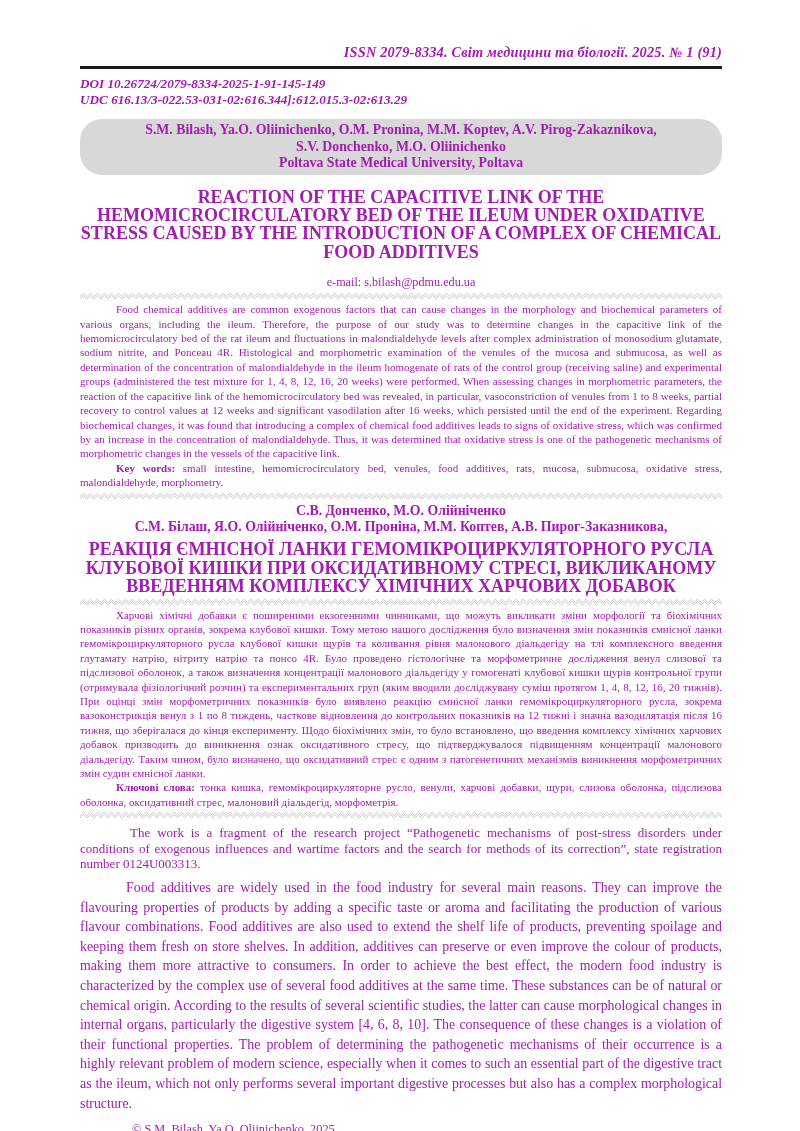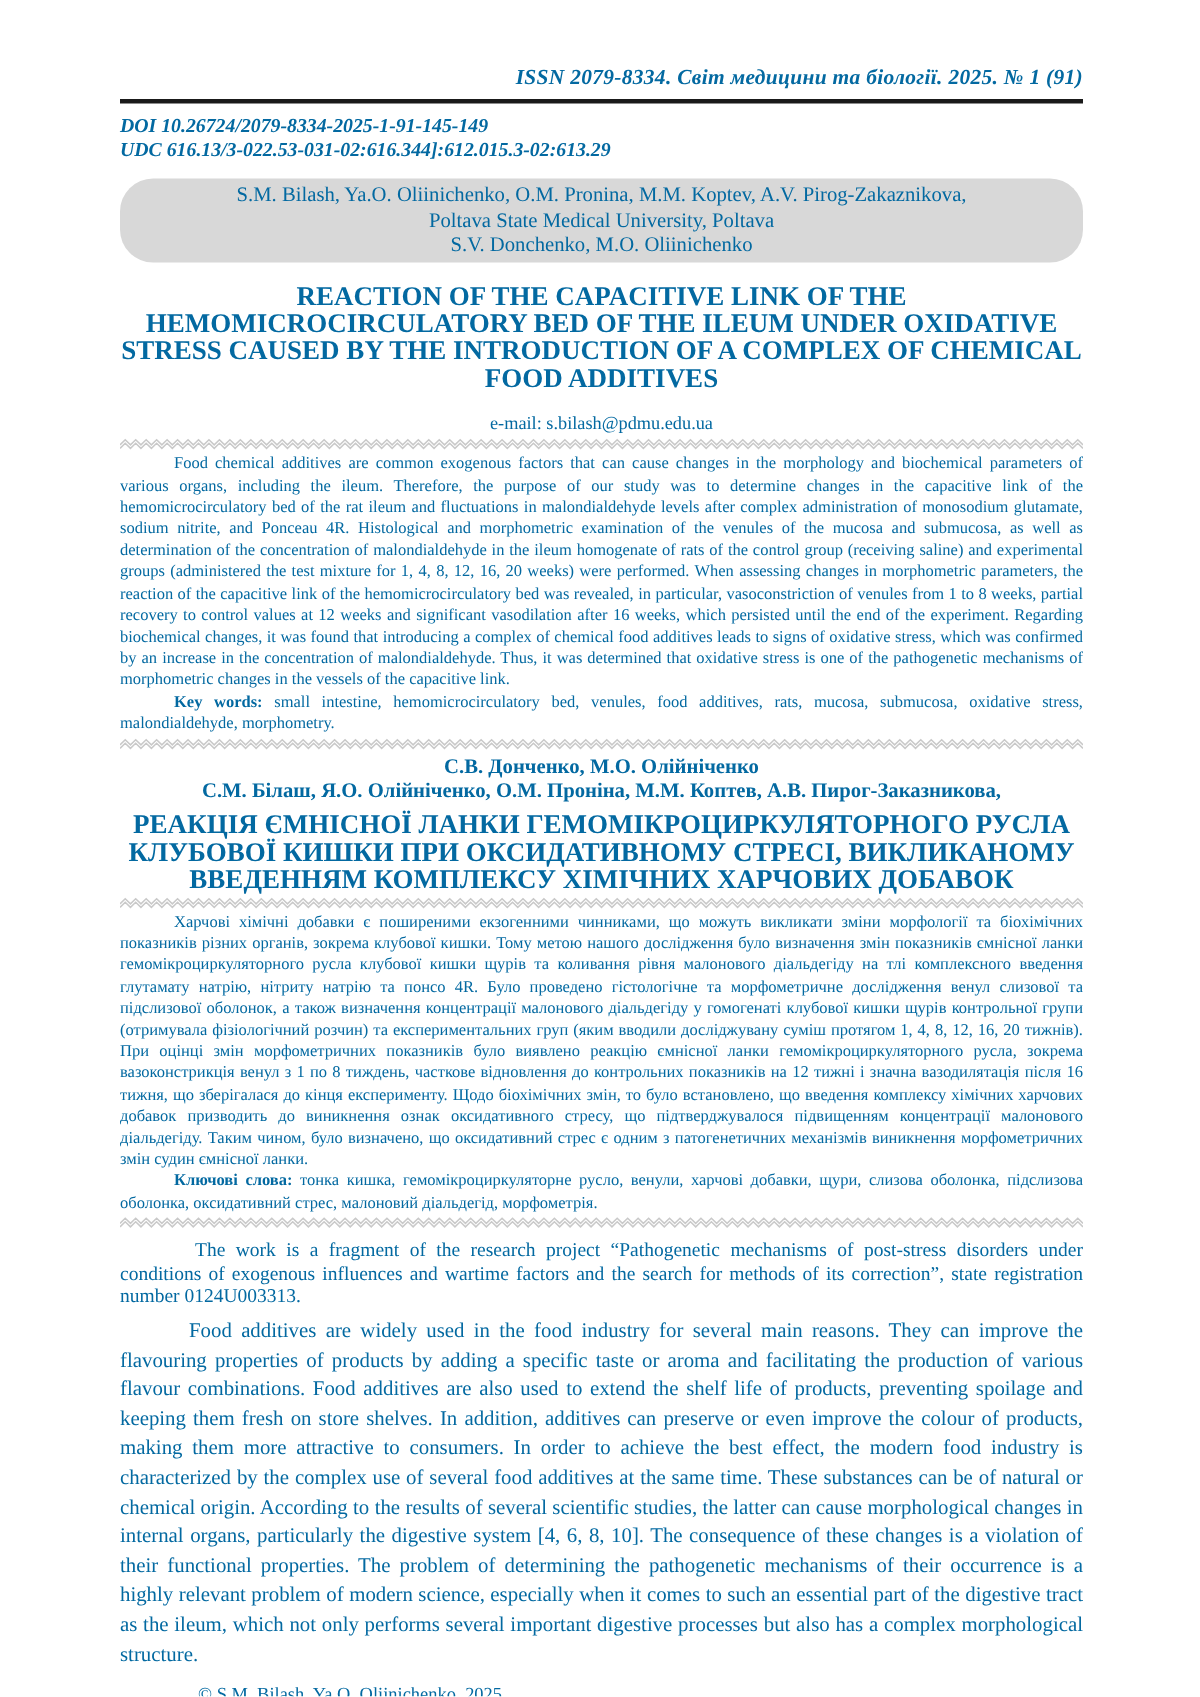--- a/index.html
+++ b/index.html
@@ -1,29 +1,29 @@
 <!DOCTYPE html>
 <html><head>
 <meta charset="utf-8">
 <style>
   html,body{margin:0;padding:0;background:#ffffff;}
   .page{
     width:800px;height:1131px;box-sizing:border-box;
     padding:44px 78px 0 80px;
     font-family:"Liberation Serif", serif;
-    color:#0369a1;background:#ffffff;overflow:hidden;
+    color:#a21caf;background:#ffffff;overflow:hidden;
   }
   .issn{
     font-size:14.3px;font-weight:bold;font-style:italic;text-align:right;
     padding-bottom:5px;border-bottom:3px solid #1a1a1a;letter-spacing:.2px;
   }
   .doi-udc{margin-top:7px;font-weight:bold;font-size:13.2px;line-height:16.2px;font-style:italic;}
   .authors-en{
     margin-top:11px;background:#d8d8d8;text-align:center;
-    font-weight:normal;font-size:13.8px;line-height:16.4px;padding:3px 4px;border-radius:22px;
+    font-weight:bold;font-size:13.8px;line-height:16.4px;padding:3px 4px;border-radius:22px;
   }
   .title{margin-top:13px;text-align:center;font-weight:bold;font-size:18px;line-height:18.4px;}
   .title-ua{margin-top:5px;text-align:center;}
   .email{margin-top:14px;text-align:center;font-size:12.2px;line-height:15px;}
   .zigzag{display:block;width:100%;height:8px;margin:2px 0;}
   .zigzag polyline{fill:none;stroke:#c9c9c9;stroke-width:1;}
   .small{font-size:11px;line-height:14.4px;text-align:justify;}
   .small p{margin:0;text-indent:36px;}
   .authors-ua{margin-top:3px;text-align:center;font-weight:bold;font-size:13.8px;line-height:16.4px;}
   .note{margin-top:6px;font-size:13px;line-height:15.6px;text-align:justify;text-indent:50px;}
@@ -39,22 +39,22 @@
 
   <div class="issn">ISSN 2079-8334. Світ медицини та біології. 2025. № 1 (91)</div>
 
   <div class="doi-udc">
     <div>DOI 10.26724/2079-8334-2025-1-91-145-149</div>
     <div>UDC 616.13/3-022.53-031-02:616.344]:612.015.3-02:613.29</div>
   </div>
 
   <div class="authors-en">
     <div>S.M. Bilash, Ya.O. Oliinichenko, O.M. Pronina, M.M. Koptev, A.V. Pirog-Zakaznikova,</div>
+    <div>S.V. Donchenko, M.O. Oliinichenko</div>
     <div>Poltava State Medical University, Poltava</div>
-    <div>S.V. Donchenko, M.O. Oliinichenko</div>
   </div>
 
   <div class="title">REACTION OF THE CAPACITIVE LINK OF THE HEMOMICROCIRCULATORY BED OF THE ILEUM UNDER OXIDATIVE STRESS CAUSED BY THE INTRODUCTION OF A COMPLEX OF CHEMICAL FOOD ADDITIVES</div>
 
   <div class="email">e-mail: s.bilash@pdmu.edu.ua</div>
 
   <svg class="zigzag" viewBox="0 0 644 8" preserveAspectRatio="none">
       <polyline points="0,4.6 3.5,1.2 7,4.6 10.5,1.2 14,4.6 17.5,1.2 21,4.6 24.5,1.2 28,4.6 31.5,1.2 35,4.6 38.5,1.2 42,4.6 45.5,1.2 49,4.6 52.5,1.2 56,4.6 59.5,1.2 63,4.6 66.5,1.2 70,4.6 73.5,1.2 77,4.6 80.5,1.2 84,4.6 87.5,1.2 91,4.6 94.5,1.2 98,4.6 101.5,1.2 105,4.6 108.5,1.2 112,4.6 115.5,1.2 119,4.6 122.5,1.2 126,4.6 129.5,1.2 133,4.6 136.5,1.2 140,4.6 143.5,1.2 147,4.6 150.5,1.2 154,4.6 157.5,1.2 161,4.6 164.5,1.2 168,4.6 171.5,1.2 175,4.6 178.5,1.2 182,4.6 185.5,1.2 189,4.6 192.5,1.2 196,4.6 199.5,1.2 203,4.6 206.5,1.2 210,4.6 213.5,1.2 217,4.6 220.5,1.2 224,4.6 227.5,1.2 231,4.6 234.5,1.2 238,4.6 241.5,1.2 245,4.6 248.5,1.2 252,4.6 255.5,1.2 259,4.6 262.5,1.2 266,4.6 269.5,1.2 273,4.6 276.5,1.2 280,4.6 283.5,1.2 287,4.6 290.5,1.2 294,4.6 297.5,1.2 301,4.6 304.5,1.2 308,4.6 311.5,1.2 315,4.6 318.5,1.2 322,4.6 325.5,1.2 329,4.6 332.5,1.2 336,4.6 339.5,1.2 343,4.6 346.5,1.2 350,4.6 353.5,1.2 357,4.6 360.5,1.2 364,4.6 367.5,1.2 371,4.6 374.5,1.2 378,4.6 381.5,1.2 385,4.6 388.5,1.2 392,4.6 395.5,1.2 399,4.6 402.5,1.2 406,4.6 409.5,1.2 413,4.6 416.5,1.2 420,4.6 423.5,1.2 427,4.6 430.5,1.2 434,4.6 437.5,1.2 441,4.6 444.5,1.2 448,4.6 451.5,1.2 455,4.6 458.5,1.2 462,4.6 465.5,1.2 469,4.6 472.5,1.2 476,4.6 479.5,1.2 483,4.6 486.5,1.2 490,4.6 493.5,1.2 497,4.6 500.5,1.2 504,4.6 507.5,1.2 511,4.6 514.5,1.2 518,4.6 521.5,1.2 525,4.6 528.5,1.2 532,4.6 535.5,1.2 539,4.6 542.5,1.2 546,4.6 549.5,1.2 553,4.6 556.5,1.2 560,4.6 563.5,1.2 567,4.6 570.5,1.2 574,4.6 577.5,1.2 581,4.6 584.5,1.2 588,4.6 591.5,1.2 595,4.6 598.5,1.2 602,4.6 605.5,1.2 609,4.6 612.5,1.2 616,4.6 619.5,1.2 623,4.6 626.5,1.2 630,4.6 633.5,1.2 637,4.6 640.5,1.2 644,4.6"></polyline>
       <polyline points="0,6.8999999999999995 3.5,3.5 7,6.8999999999999995 10.5,3.5 14,6.8999999999999995 17.5,3.5 21,6.8999999999999995 24.5,3.5 28,6.8999999999999995 31.5,3.5 35,6.8999999999999995 38.5,3.5 42,6.8999999999999995 45.5,3.5 49,6.8999999999999995 52.5,3.5 56,6.8999999999999995 59.5,3.5 63,6.8999999999999995 66.5,3.5 70,6.8999999999999995 73.5,3.5 77,6.8999999999999995 80.5,3.5 84,6.8999999999999995 87.5,3.5 91,6.8999999999999995 94.5,3.5 98,6.8999999999999995 101.5,3.5 105,6.8999999999999995 108.5,3.5 112,6.8999999999999995 115.5,3.5 119,6.8999999999999995 122.5,3.5 126,6.8999999999999995 129.5,3.5 133,6.8999999999999995 136.5,3.5 140,6.8999999999999995 143.5,3.5 147,6.8999999999999995 150.5,3.5 154,6.8999999999999995 157.5,3.5 161,6.8999999999999995 164.5,3.5 168,6.8999999999999995 171.5,3.5 175,6.8999999999999995 178.5,3.5 182,6.8999999999999995 185.5,3.5 189,6.8999999999999995 192.5,3.5 196,6.8999999999999995 199.5,3.5 203,6.8999999999999995 206.5,3.5 210,6.8999999999999995 213.5,3.5 217,6.8999999999999995 220.5,3.5 224,6.8999999999999995 227.5,3.5 231,6.8999999999999995 234.5,3.5 238,6.8999999999999995 241.5,3.5 245,6.8999999999999995 248.5,3.5 252,6.8999999999999995 255.5,3.5 259,6.8999999999999995 262.5,3.5 266,6.8999999999999995 269.5,3.5 273,6.8999999999999995 276.5,3.5 280,6.8999999999999995 283.5,3.5 287,6.8999999999999995 290.5,3.5 294,6.8999999999999995 297.5,3.5 301,6.8999999999999995 304.5,3.5 308,6.8999999999999995 311.5,3.5 315,6.8999999999999995 318.5,3.5 322,6.8999999999999995 325.5,3.5 329,6.8999999999999995 332.5,3.5 336,6.8999999999999995 339.5,3.5 343,6.8999999999999995 346.5,3.5 350,6.8999999999999995 353.5,3.5 357,6.8999999999999995 360.5,3.5 364,6.8999999999999995 367.5,3.5 371,6.8999999999999995 374.5,3.5 378,6.8999999999999995 381.5,3.5 385,6.8999999999999995 388.5,3.5 392,6.8999999999999995 395.5,3.5 399,6.8999999999999995 402.5,3.5 406,6.8999999999999995 409.5,3.5 413,6.8999999999999995 416.5,3.5 420,6.8999999999999995 423.5,3.5 427,6.8999999999999995 430.5,3.5 434,6.8999999999999995 437.5,3.5 441,6.8999999999999995 444.5,3.5 448,6.8999999999999995 451.5,3.5 455,6.8999999999999995 458.5,3.5 462,6.8999999999999995 465.5,3.5 469,6.8999999999999995 472.5,3.5 476,6.8999999999999995 479.5,3.5 483,6.8999999999999995 486.5,3.5 490,6.8999999999999995 493.5,3.5 497,6.8999999999999995 500.5,3.5 504,6.8999999999999995 507.5,3.5 511,6.8999999999999995 514.5,3.5 518,6.8999999999999995 521.5,3.5 525,6.8999999999999995 528.5,3.5 532,6.8999999999999995 535.5,3.5 539,6.8999999999999995 542.5,3.5 546,6.8999999999999995 549.5,3.5 553,6.8999999999999995 556.5,3.5 560,6.8999999999999995 563.5,3.5 567,6.8999999999999995 570.5,3.5 574,6.8999999999999995 577.5,3.5 581,6.8999999999999995 584.5,3.5 588,6.8999999999999995 591.5,3.5 595,6.8999999999999995 598.5,3.5 602,6.8999999999999995 605.5,3.5 609,6.8999999999999995 612.5,3.5 616,6.8999999999999995 619.5,3.5 623,6.8999999999999995 626.5,3.5 630,6.8999999999999995 633.5,3.5 637,6.8999999999999995 640.5,3.5 644,6.8999999999999995"></polyline>
     </svg>

